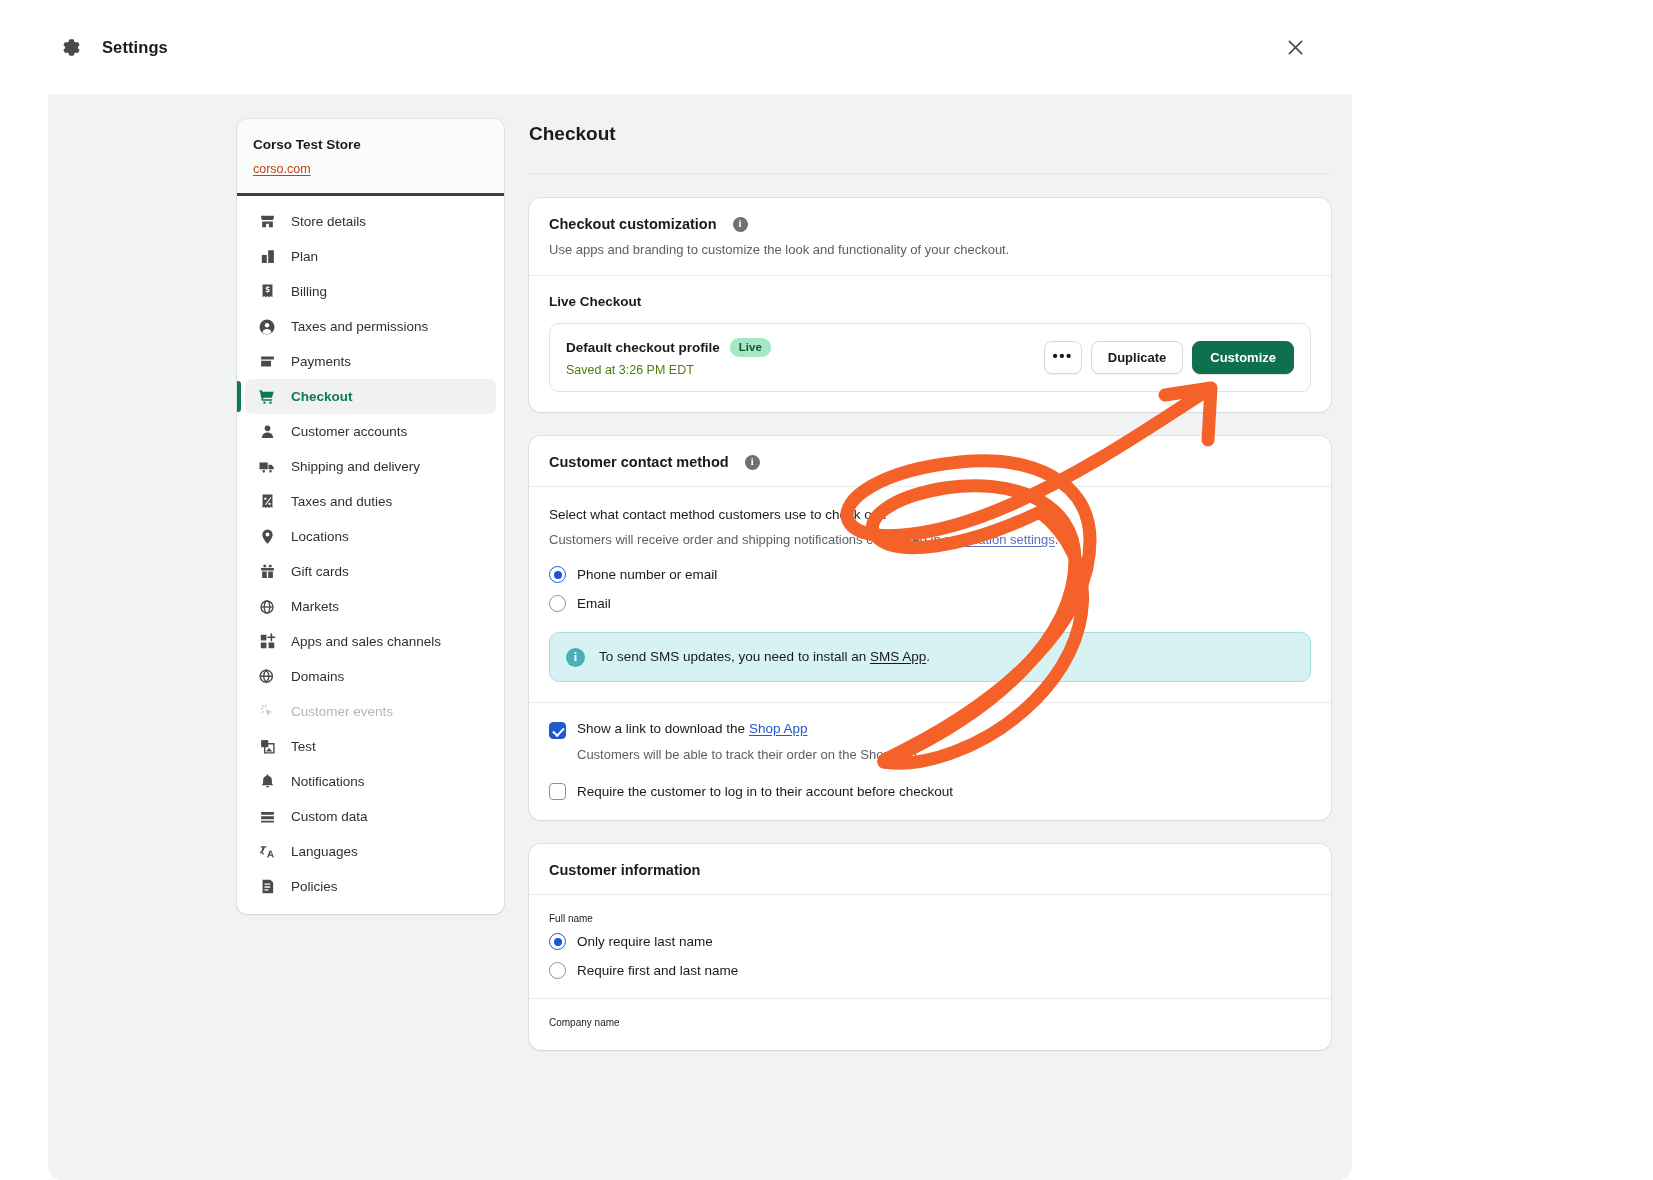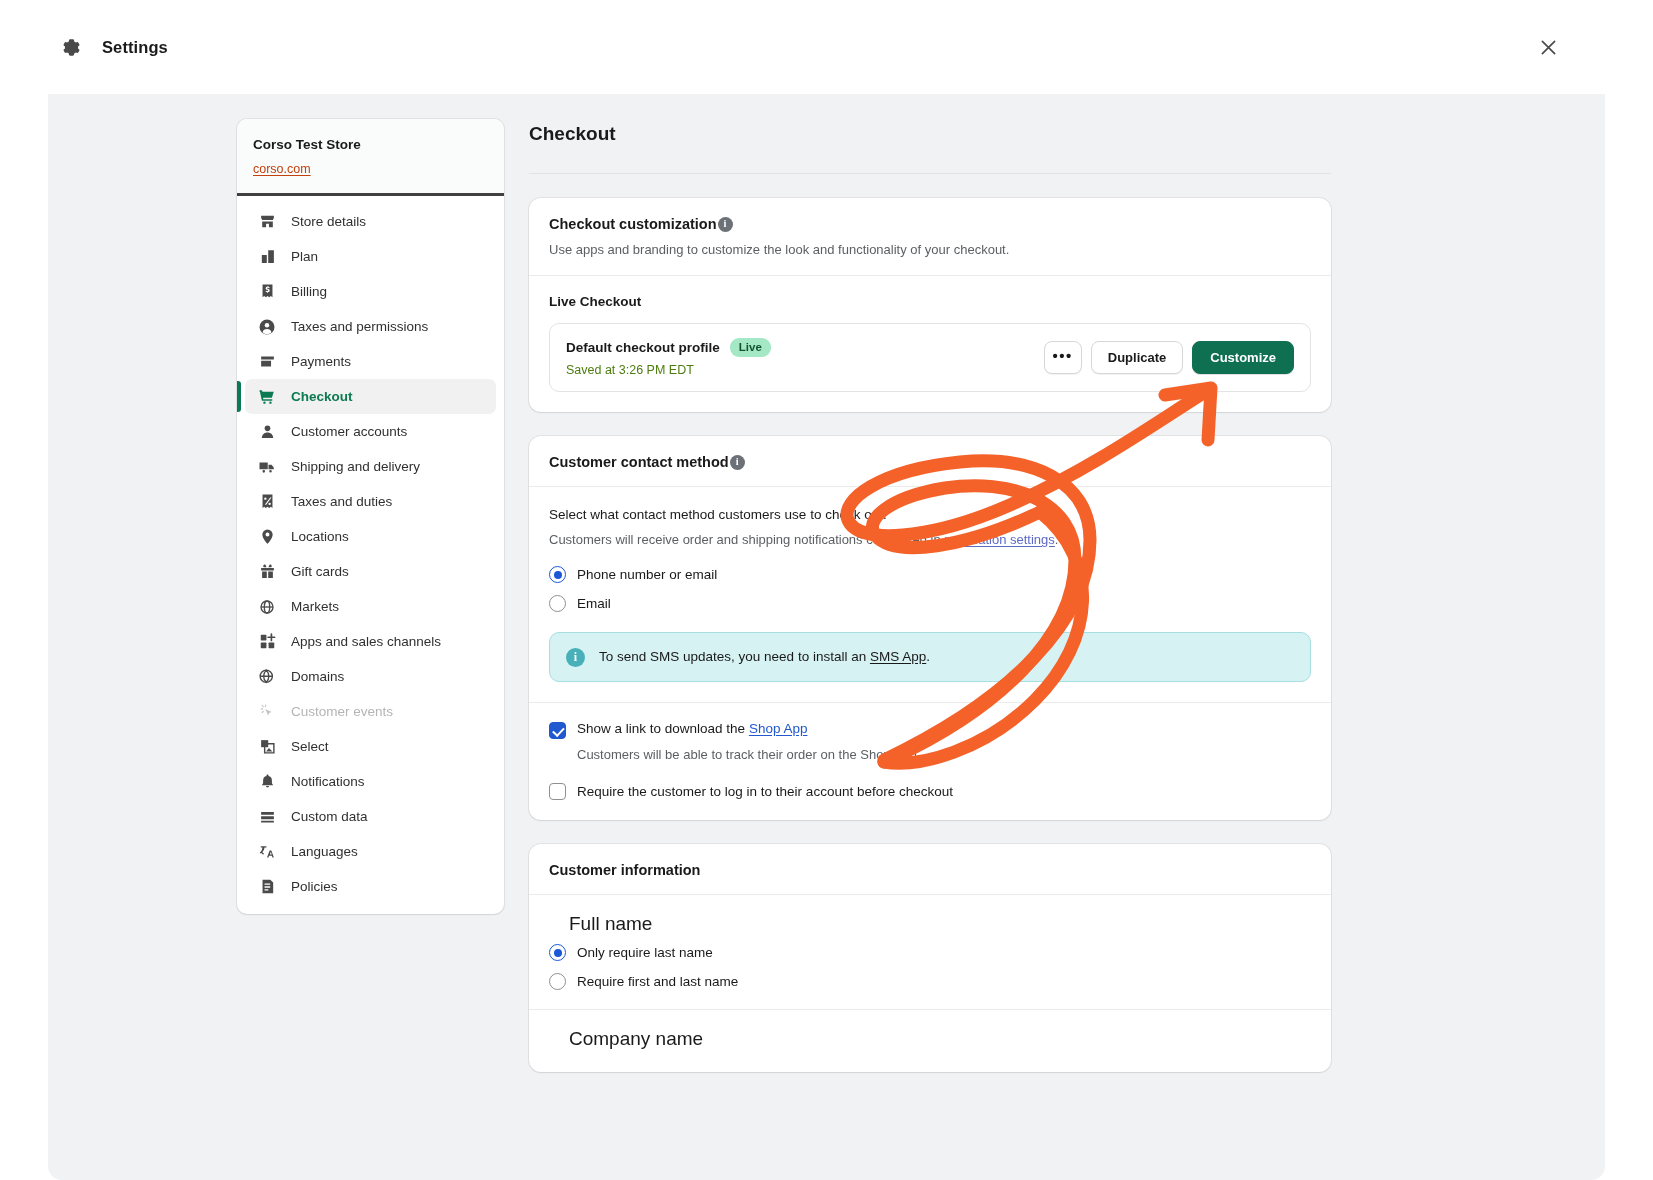--- a/index.html
+++ b/index.html
@@ -6,21 +6,21 @@
   html, body {
     width: 1653px; height: 1180px;
     background: #ffffff;
     font-family: "Liberation Sans", sans-serif;
     -webkit-font-smoothing: antialiased;
   }
   #root { position: relative; width: 1653px; height: 1180px; overflow: hidden; background:#ffffff; }
 
   
   .modal {
-    position: absolute; left: 48px; top: 0; width: 1557px; height: 1180px;
+    position: absolute; left: 48px; top: 0; width: 1304px; height: 1180px;
     background: #ffffff; border-radius: 0 0 14px 14px; overflow: hidden;
   }
   .topbar {
     height: 94px; display: flex; align-items: center; justify-content: space-between;
     padding: 0 40px 0 8px; background: #ffffff;
   }
   .topbar-left { display: flex; align-items: center; gap: 16px; }
   .gear-wrap { width: 30px; height: 30px; display:flex; align-items:center; justify-content:center; color:#4a4a4a;}
   .topbar-title { font-size: 16.5px; font-weight: 700; color: #1a1a1a; letter-spacing: .1px; }
   .close-btn {
@@ -77,21 +77,21 @@
     position: absolute; left: 481px; top: 25px; width: 802px;
   }
   .page-title { font-size: 19px; font-weight: 700; color:#1a1a1a; padding: 4px 0 0 0; }
   .title-rule { height:1px; background:#e3e3e3; margin: 28px 0 0 0; }
 
   .card {
     background:#ffffff; border-radius: 12px; margin-top: 24px;
     box-shadow: 0 0 0 1px rgba(26,26,26,.07), 0 1px 2px rgba(26,26,26,.07);
   }
   .card-head { padding: 18px 20px 16px 20px; }
-  .card-title-row { display:flex; align-items:center; gap:1px; }
+  .card-title-row { display:flex; align-items:center; gap:16px; }
   .card-title { font-size: 14.5px; font-weight: 700; color:#1a1a1a; }
   .info-dot {
     width:15px; height:15px; border-radius:50%; background:#6b7177;
     color:#fff; font-size:10.5px; font-weight:700; font-family:"Liberation Serif", serif;
     display:flex; align-items:center; justify-content:center; cursor:pointer; line-height:1;
   }
   .card-sub { font-size: 13px; color:#5c5f62; margin-top: 8px; line-height:19px; }
   .divider { height:1px; background:#ebebeb; }
   .card-body { padding: 18px 20px 20px 20px; }
 
@@ -156,21 +156,21 @@
     display:flex; align-items:center; justify-content:center; flex:0 0 19px; margin-top:1px;
   }
   .banner-text { font-size:13.5px; color:#1a1a1a; line-height:19px; }
 
   .link { color:#1a1a1a; text-decoration: underline; text-underline-offset:2px; cursor:pointer; }
   .link-blue { color:#2158d0; text-decoration: underline; text-underline-offset:2px; cursor:pointer; }
   .link-grey { color:#5c6ac4; text-decoration: underline; text-underline-offset:2px; cursor:pointer; }
 
   .hr-inner { height:1px; background:#ebebeb; margin: 20px -20px 0 -20px; }
   .sub-note { font-size:13px; color:#5c5f62; margin: 6px 0 0 28px; line-height:19px; }
-  .field-label { font-size:19px; color:#1a1a1a; margin-bottom: 2px; margin-left: 20px; }
+  .field-label { font-size:10px; color:#1a1a1a; margin-bottom: 2px; }
 
   
   .annot { position:absolute; left:0; top:0; width:1653px; height:1180px; pointer-events:none; }
 </style>
 </head>
 <body>
 
 <div id="root">
   <div class="modal">
 
@@ -346,21 +346,21 @@
           </div>
 
           <div class="nav-item">
             <span class="ico">
                 <svg width="17" height="17" viewBox="0 0 24 24" fill="currentColor">
                   <path d="M3 3h10v10H3V3z"></path>
                   <path d="M8 8h13v13H8V8z" fill="none" stroke="currentColor" stroke-width="2"></path>
                   <path d="M10 19l4-5 5 5h-9z"></path>
                 </svg>
               </span>
-            <span>Select</span>
+            <span>Test</span>
           </div>
 
           <div class="nav-item">
             <span class="ico">
                 <svg width="17" height="17" viewBox="0 0 24 24" fill="currentColor">
                   <path d="M12 2.2c-.8 0-1.4.6-1.4 1.4v.6A6.4 6.4 0 0 0 5.8 10.5v3.8L4 17.2h16l-1.8-2.9v-3.8a6.4 6.4 0 0 0-4.8-6.3v-.6c0-.8-.6-1.4-1.4-1.4zM9.6 18.5a2.5 2.5 0 0 0 4.8 0H9.6z"></path>
                 </svg>
               </span>
             <span>Notifications</span>
           </div>

